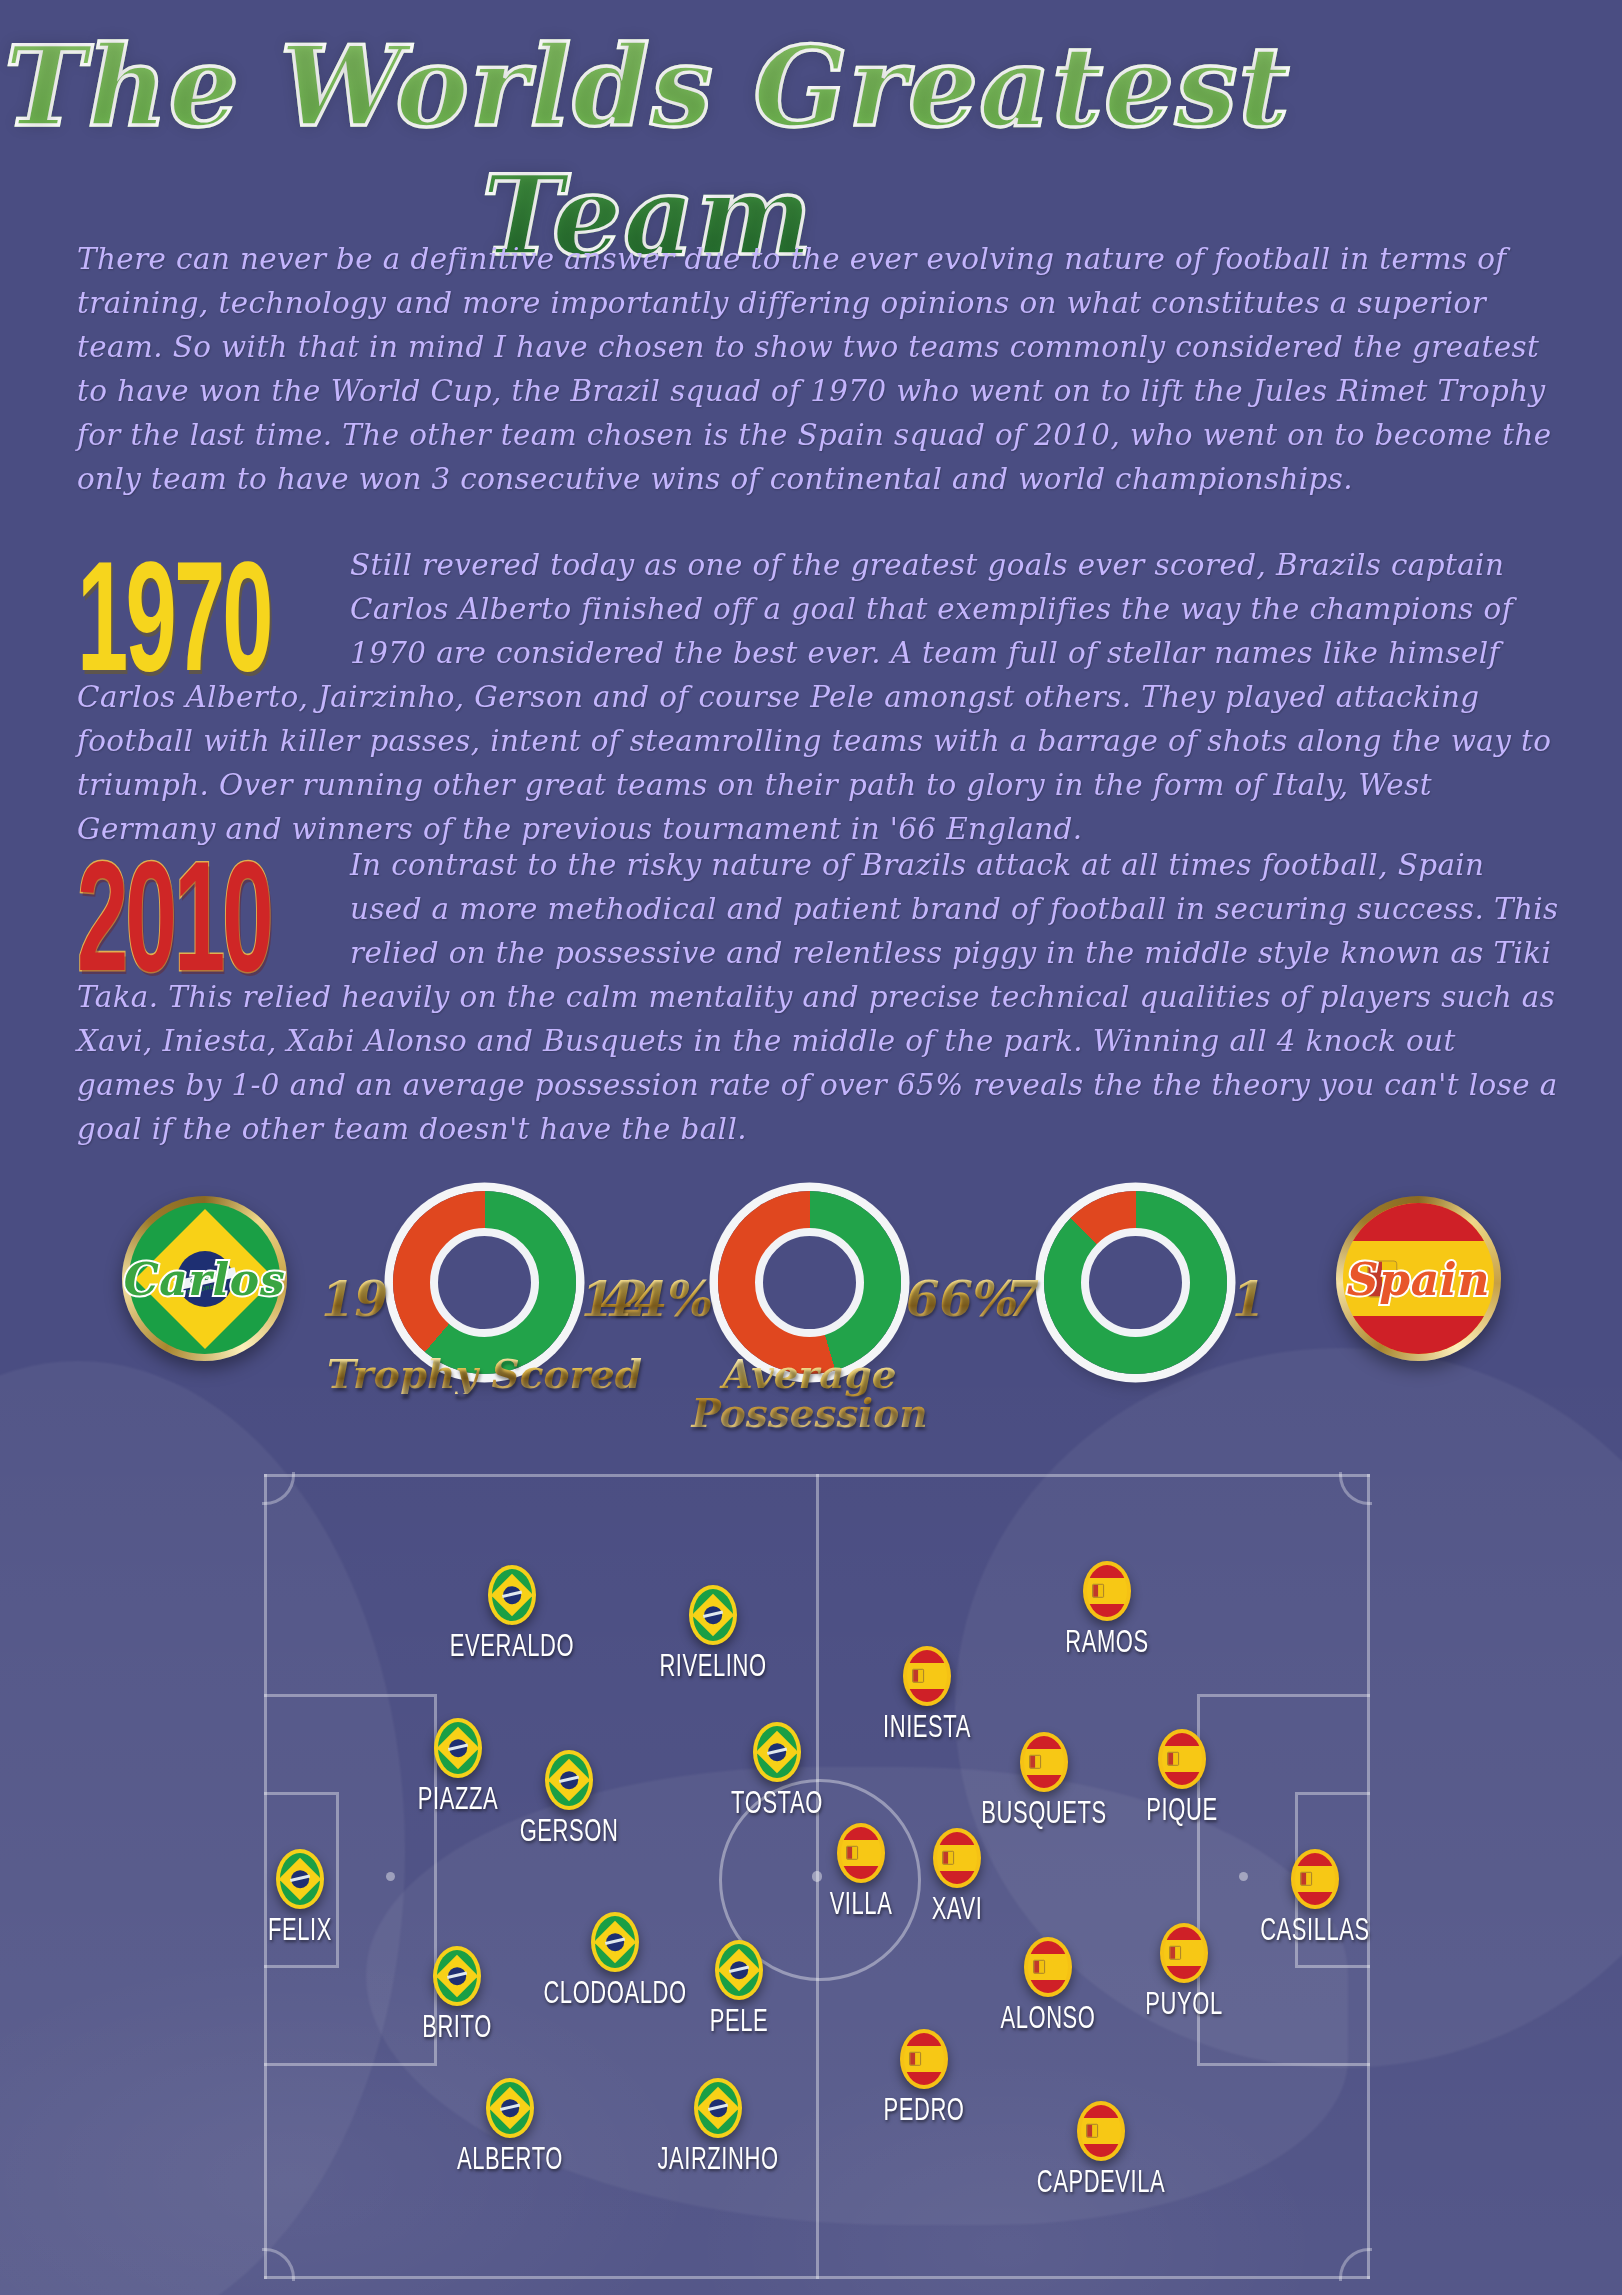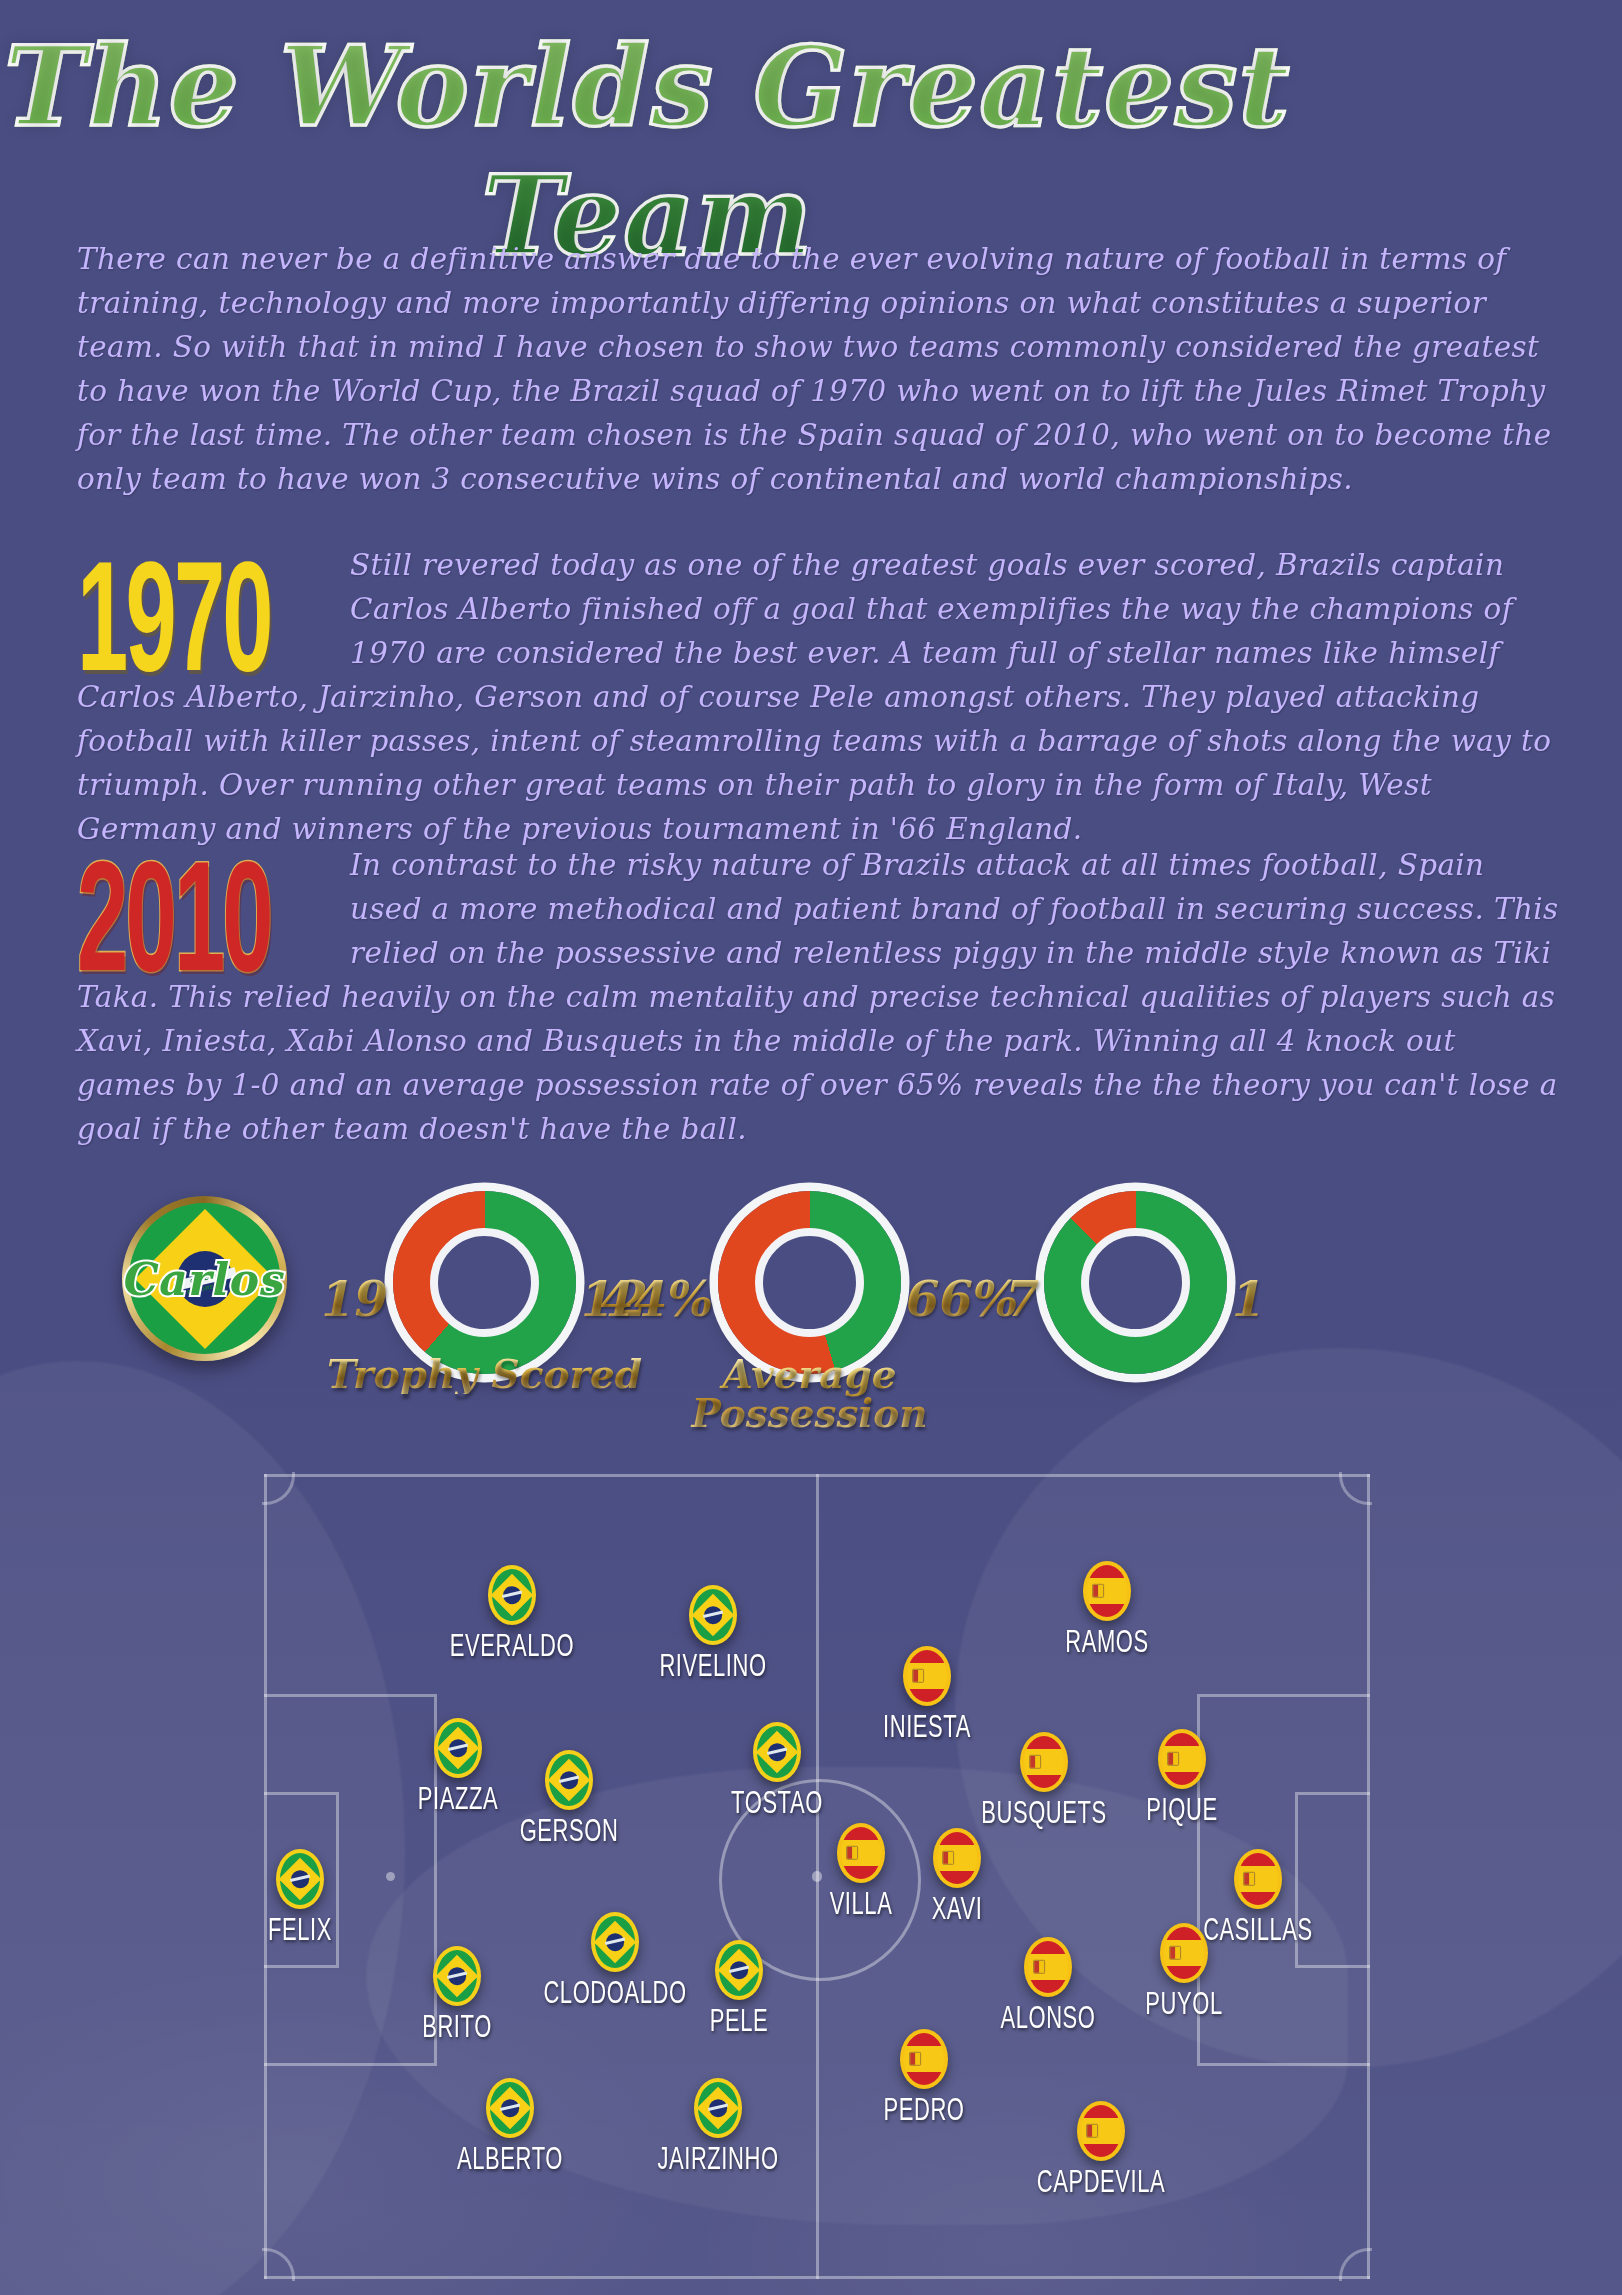--- a/index.html
+++ b/index.html
@@ -197,20 +197,30 @@
     <div class="badge-inner">
       <div class="flag-br">
         <div class="diamond"></div>
         <div class="globe"></div>
         <div class="band">ORDEM E PROGRESSO</div>
       </div>
     </div>
     <div id="word-brazil" class="badge-word">Carlos</div>
   </div>
 
+  <div id="badge-spain" class="badge-ring">
+    <div class="badge-inner">
+      <div class="flag-es">
+        <div class="r1"></div>
+          <div class="r2"></div>
+          <div class="crest"></div>
+      </div>
+    </div>
+    <div id="word-spain" class="badge-word">Spain</div>
+  </div>
 
   <div id="donut-0" class="donut">
     <div class="ring-outer" style="background: conic-gradient(rgb(224, 71, 31) 0deg, rgb(224, 71, 31) 139.35deg, rgb(34, 163, 74) 139.35deg, rgb(34, 163, 74) 360deg); transform: scaleX(-1);"></div>
     <div class="hole-cover"></div>
     <div class="val val-l">19</div>
     <div class="val val-r">12</div>
     <div class="donut-label">Trophy Scored</div>
   </div>
 
   <div id="donut-1" class="donut">
@@ -496,21 +506,21 @@
         <div class="ins">
           <div class="es-in">
             <div class="t"></div>
             <div class="bm"></div>
             <div class="cr"></div>
           </div>
         </div>
       </div>
       <div class="pname">PUYOL</div>
     </div>
-    <div class="player" style="left: 1258px; top: 1879px; text-align: center;">
+    <div class="player" style="left: 1315px; top: 1879px; text-align: center;">
       <div class="pbadge es">
         <div class="ins">
           <div class="es-in">
             <div class="t"></div>
             <div class="bm"></div>
             <div class="cr"></div>
           </div>
         </div>
       </div>
       <div class="pname">CASILLAS</div>

